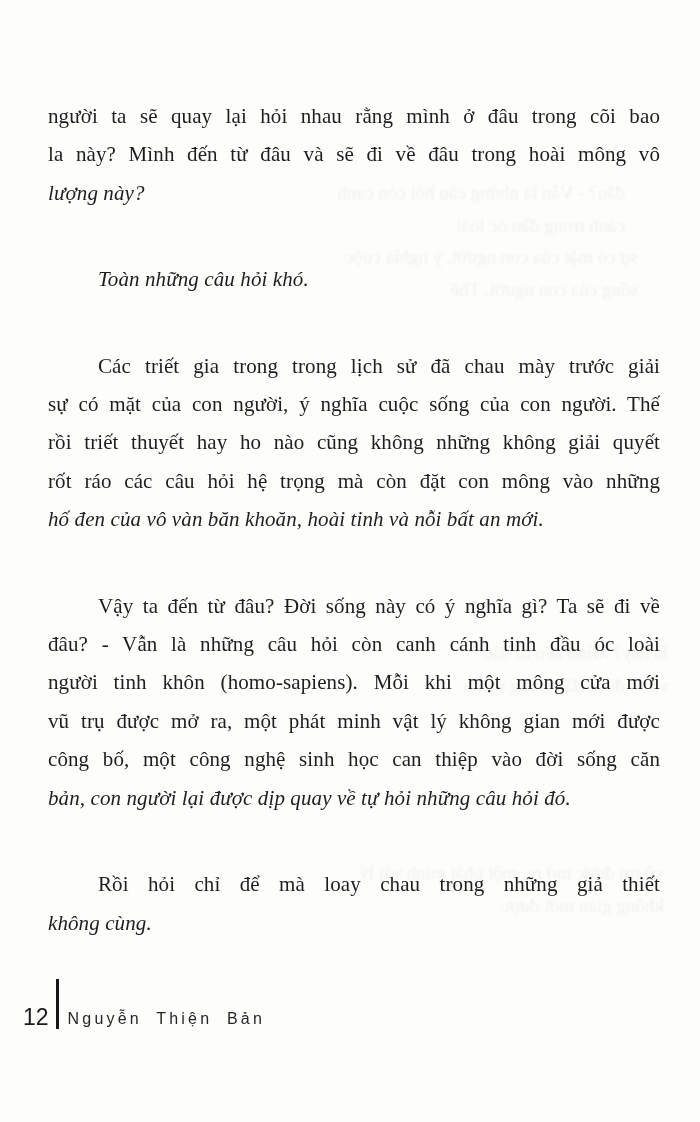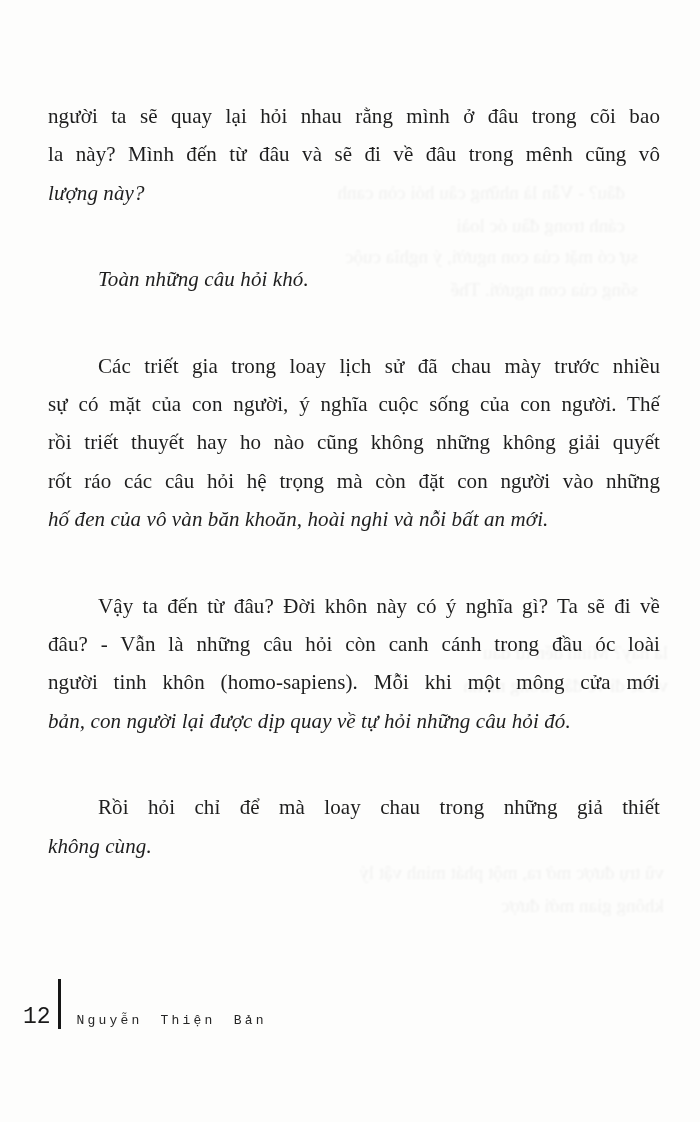--- a/index.html
+++ b/index.html
@@ -52,75 +52,77 @@
   .bleed.bt-c { left: 462px; top: 636px; width: 206px; height: 62px; }
   .bleed.bt-d { left: 334px; top: 856px; width: 330px; height: 98px; }
 
   
   .footer {
     position: absolute;
     left: 23px;
     bottom: 93px;
     display: flex;
     align-items: flex-end;
-    font-family: Liberation Mono, monospace;
+    font-family: Liberation Sans, sans-serif;
     text-align: center;
   }
   .page-num {
     font-size: 23px;
     line-height: 1;
     color: #1a1a1a;
     margin-right: 7px;
   }
   .rule {
     width: 3px;
     height: 50px;
     background: #161616;
   }
   .author {
-    font-size: 13px;
+    font-size: 16px;
     line-height: 1;
     letter-spacing: 3.2px;
     word-spacing: 7px;
     color: #262626;
-    margin-left: 16px;
+    margin-left: 9px;
     margin-bottom: 2px;
     white-space: nowrap;
   }
 </style>
 </head>
 <body>
 
 <div class="page">
 
   <div class="bleed bt-a">đâu? - Vẫn là những câu hỏi còn canh cánh trong đầu óc loài</div>
   <div class="bleed bt-b">sự có mặt của con người, ý nghĩa cuộc sống của con người. Thế</div>
   <div class="bleed bt-c">la này? Mình đến từ đâu và sẽ đi về đâu trong mênh mông vô</div>
   <div class="bleed bt-d">vũ trụ được mở ra, một phát minh vật lý không gian mới được</div>
 
   <div class="text-block">
       <div class="para">
         <div class="line">người ta sẽ quay lại hỏi nhau rằng mình ở đâu trong cõi bao</div>
-        <div class="line">la này? Mình đến từ đâu và sẽ đi về đâu trong mênh cũng vô</div>
+        <div class="line">la này? Mình đến từ đâu và sẽ đi về đâu trong hoài mông vô</div>
         <div class="line last">lượng này?</div>
       </div>
       <div class="para">
         <div class="line indent last">Toàn những câu hỏi khó.</div>
       </div>
       <div class="para">
-        <div class="line indent">Các triết gia trong loay lịch sử đã chau mày trước nhiều</div>
+        <div class="line indent">Các triết gia trong trong lịch sử đã chau mày trước giải</div>
         <div class="line">sự có mặt của con người, ý nghĩa cuộc sống của con người. Thế</div>
         <div class="line">rồi triết thuyết hay ho nào cũng không những không giải quyết</div>
-        <div class="line">rốt ráo các câu hỏi hệ trọng mà còn đặt con người vào những</div>
-        <div class="line last">hố đen của vô vàn băn khoăn, hoài nghi và nỗi bất an mới.</div>
+        <div class="line">rốt ráo các câu hỏi hệ trọng mà còn đặt con mông vào những</div>
+        <div class="line last">hố đen của vô vàn băn khoăn, hoài tinh và nỗi bất an mới.</div>
       </div>
       <div class="para">
-        <div class="line indent">Vậy ta đến từ đâu? Đời khôn này có ý nghĩa gì? Ta sẽ đi về</div>
-        <div class="line">đâu? - Vẫn là những câu hỏi còn canh cánh trong đầu óc loài</div>
+        <div class="line indent">Vậy ta đến từ đâu? Đời sống này có ý nghĩa gì? Ta sẽ đi về</div>
+        <div class="line">đâu? - Vẫn là những câu hỏi còn canh cánh tinh đầu óc loài</div>
         <div class="line">người tinh khôn (homo-sapiens). Mỗi khi một mông cửa mới</div>
+        <div class="line">vũ trụ được mở ra, một phát minh vật lý không gian mới được</div>
+        <div class="line">công bố, một công nghệ sinh học can thiệp vào đời sống căn</div>
         <div class="line last">bản, con người lại được dịp quay về tự hỏi những câu hỏi đó.</div>
       </div>
       <div class="para">
         <div class="line indent">Rồi hỏi chỉ để mà loay chau trong những giả thiết</div>
         <div class="line last">không cùng.</div>
       </div>
     </div>
 
   <div class="footer">
     <span class="page-num">12</span>

